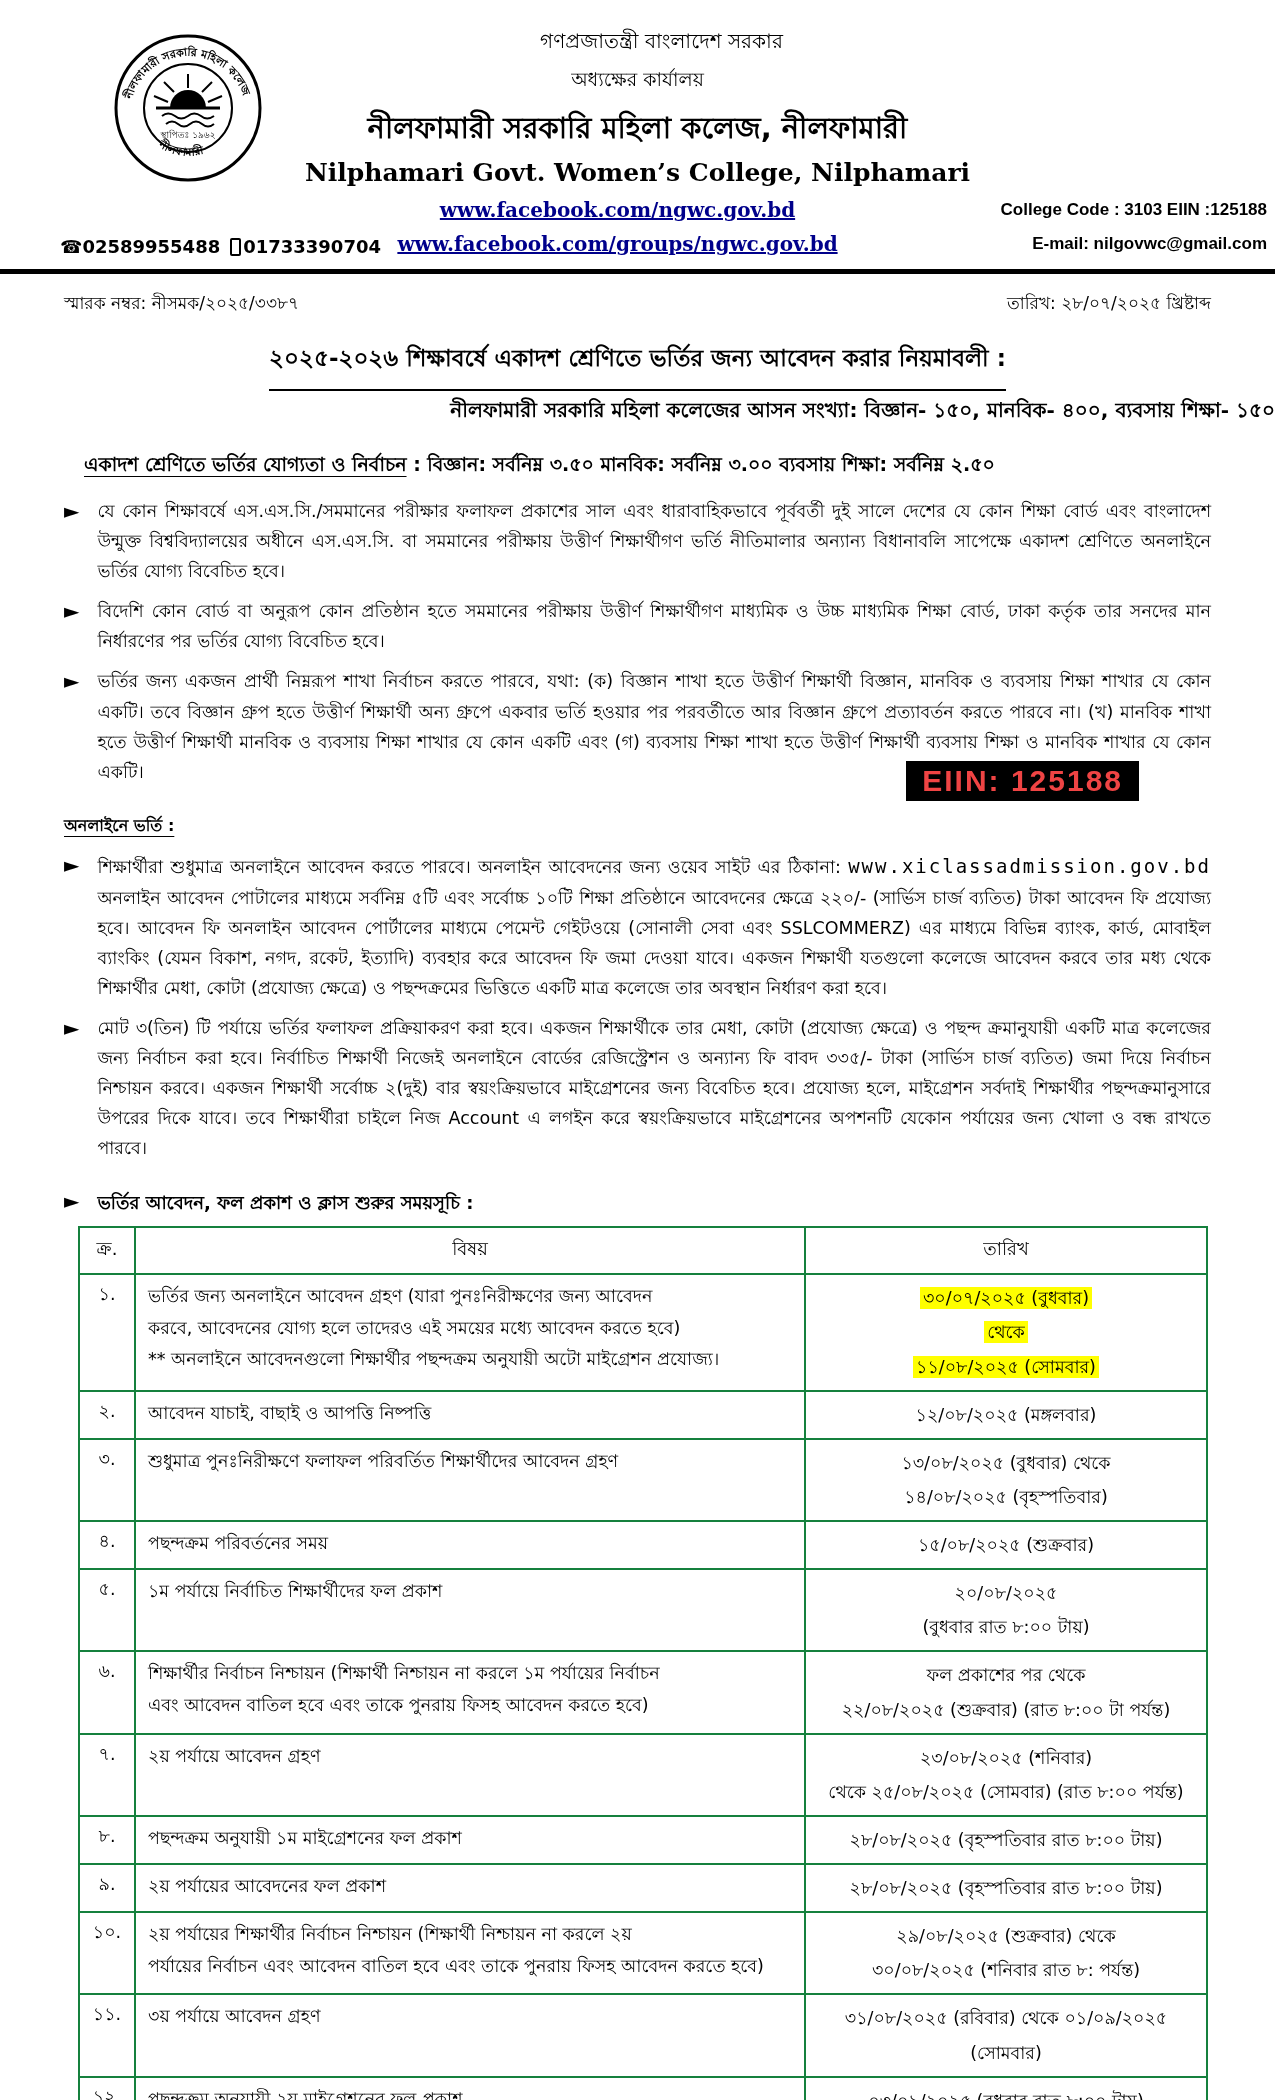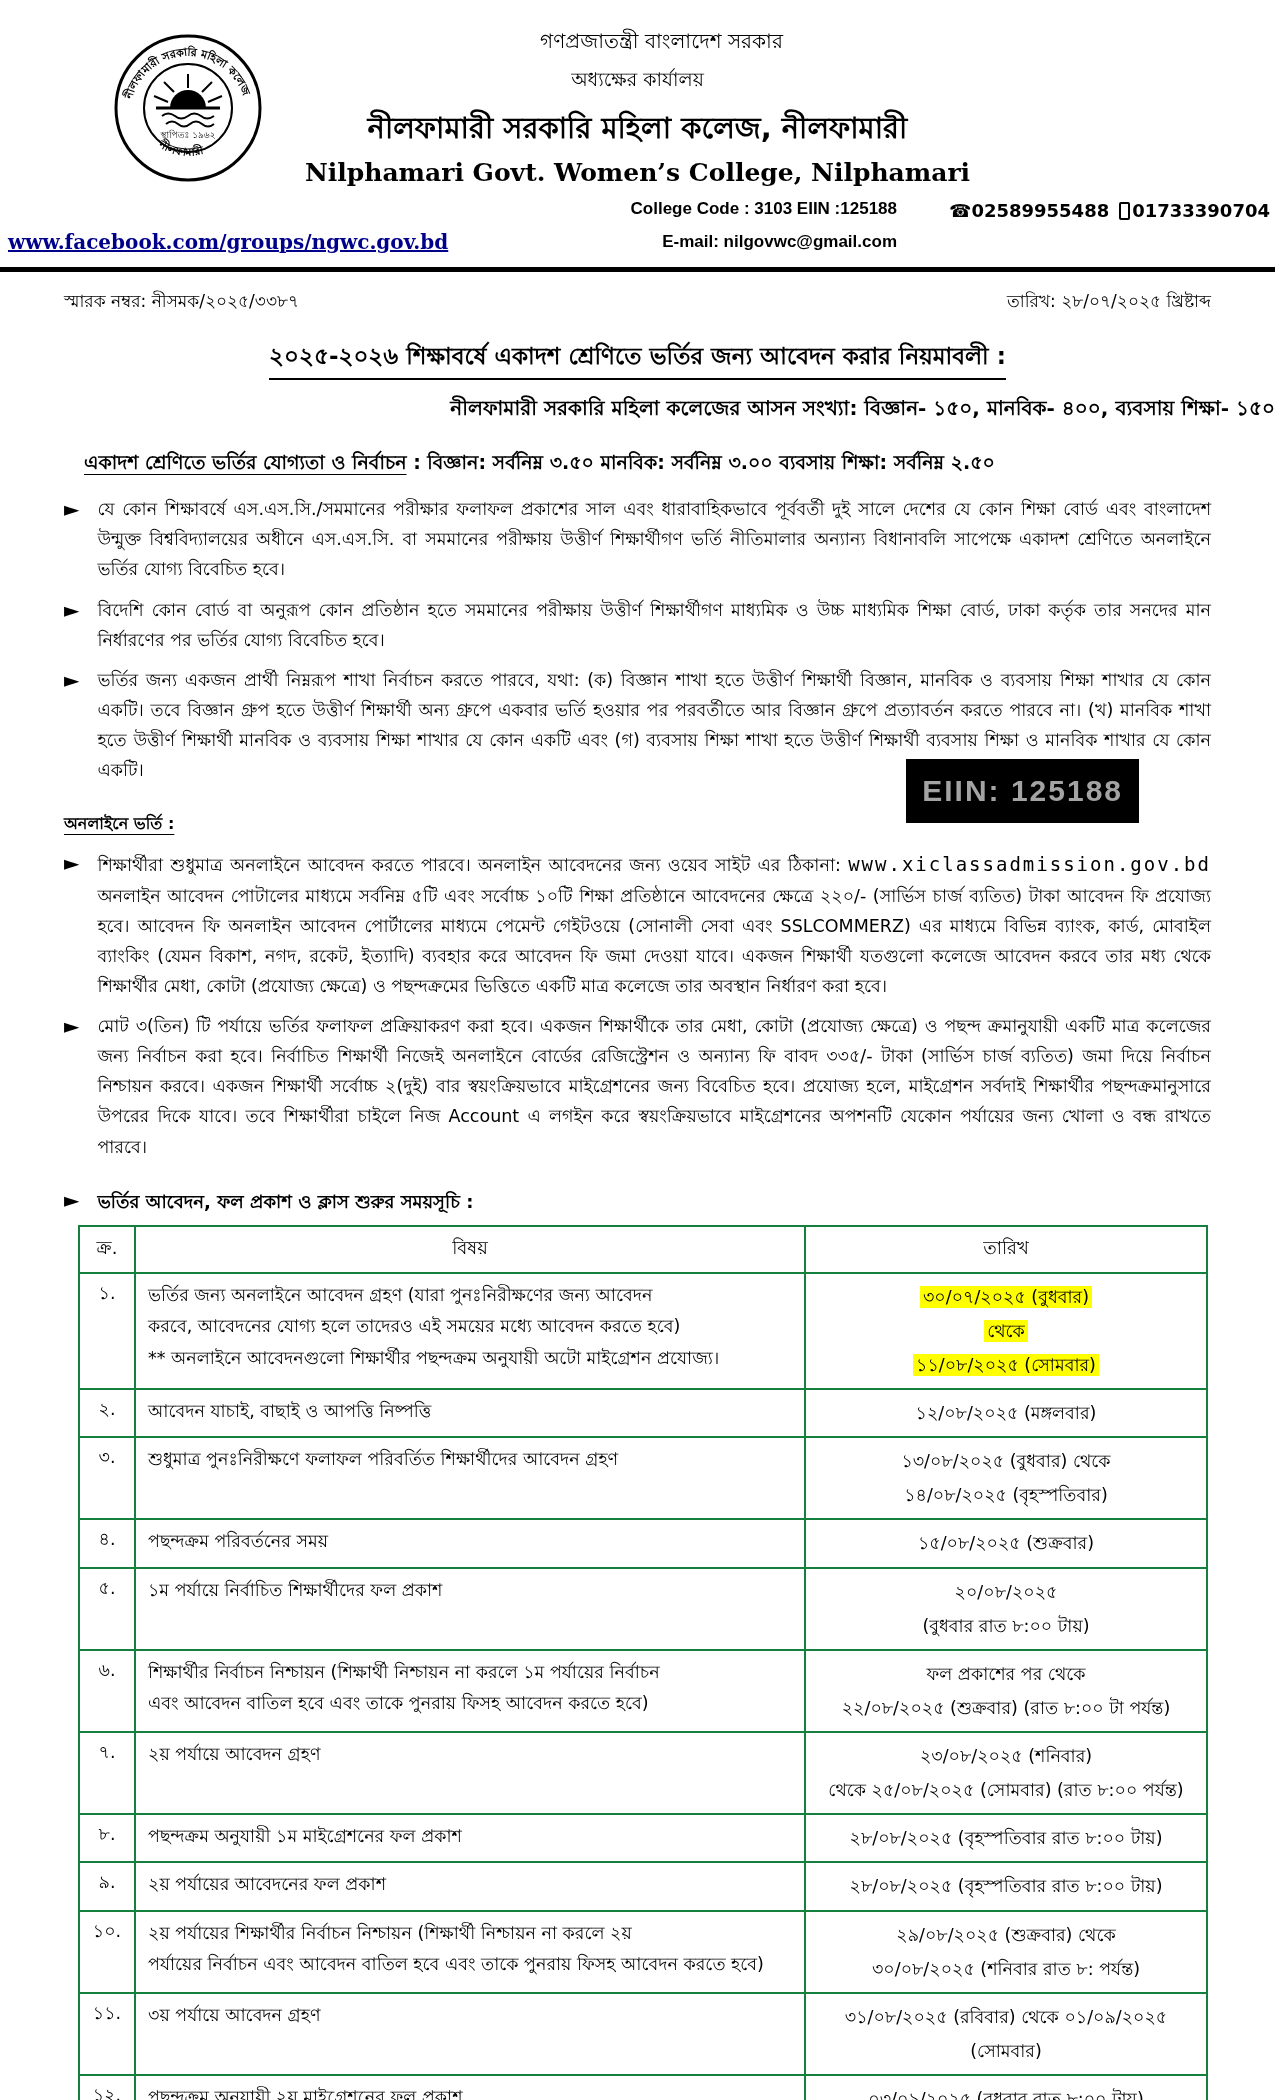--- a/index.html
+++ b/index.html
@@ -19,34 +19,34 @@
   .contact-grid { display:grid; grid-template-columns:330px 1fr 370px; align-items:center; margin-top:6px; padding:0 8px; }
   .fb-link { color:#00008b; font-weight:bold; font-family:"DejaVu Serif", serif; font-size:20px; text-decoration:underline; display:block; text-align:center; line-height:1.7; }
   .phones { font-size:18px; font-weight:bold; text-align:left; padding-left:52px; white-space:nowrap; align-self:end; padding-bottom:4px; }
   .right-info { text-align:right; font-size:17px; line-height:1.9; font-family:"Liberation Sans", sans-serif; font-weight:bold; }
   .mobile-icon { display:inline-block; width:11px; height:18px; border:2px solid #000; border-radius:2px; vertical-align:-3px; margin:0 2px 0 10px; }
   .thick-rule { border:none; border-top:5px solid #000; margin-top:8px; }
   
   .memo-row { display:flex; justify-content:space-between; padding:16px 64px 0 64px; font-size:17px; }
   
   .doc-title { text-align:center; margin-top:22px; font-size:23px; font-weight:bold; }
-  .doc-title span { border-bottom:2.5px solid #000; padding-bottom:9px; }
+  .doc-title span { border-bottom:2.5px solid #000; padding-bottom:18px; }
   .seats-line { text-align:right; margin-top:16px; font-size:20px; font-weight:bold; }
   .elig-line { margin:22px 64px 0 84px; font-size:19px; font-weight:bold; }
   .elig-line .u { text-decoration:underline; text-underline-offset:5px; }
   
   .rules { margin:14px 64px 0 64px; }
   .rule { display:flex; margin-top:10px; }
   .rule .arrow { font-size:20px; line-height:1.5; margin-right:18px; flex:0 0 auto; }
   .rule-text { font-size:17.5px; line-height:1.72; text-align:justify; flex:1; }
   .rule-text .url { font-family:"DejaVu Sans Mono", monospace; font-size:19px; letter-spacing:2px; }
   
   .section-head-row { position:relative; margin:26px 64px 0 64px; }
   .section-head { font-size:16px; font-weight:bold; text-decoration:underline; text-underline-offset:5px; }
-  .eiin-badge { position:absolute; right:72px; top:-52px; background:#000; color:#a3a3a3; font-size:30px; font-weight:bold; font-family:"Liberation Sans", sans-serif; padding:15px 16px; letter-spacing:2px; }
+  .eiin-badge { position:absolute; right:72px; top:-52px; background:#000; color:#ef4444; font-size:30px; font-weight:bold; font-family:"Liberation Sans", sans-serif; padding:3px 16px; letter-spacing:2px; }
   
   .sched-head-row { display:flex; margin:26px 64px 6px 64px; }
   .sched-head-row .arrow { font-size:20px; margin-right:18px; }
   .sched-head { font-size:18px; font-weight:bold; }
   table.sched { border-collapse:collapse; margin:6px auto 0 78px; width:1128px; table-layout:fixed; }
   table.sched th, table.sched td { border:2px solid #15803d; }
   table.sched th { font-size:18px; font-weight:normal; padding:7px 4px; }
   col.c-no { width:56px; } col.c-sub { width:670px; } col.c-date { width:402px; }
   td.no { text-align:center; vertical-align:top; padding:6px 2px; font-size:17.5px; }
   td.subject { padding:6px 18px 6px 12px; font-size:17.5px; line-height:1.8; vertical-align:top; }
@@ -90,20 +90,23 @@
 
     <div class="hdr-center">
       <div class="h-govt">গণপ্রজাতন্ত্রী বাংলাদেশ সরকার</div>
       <div class="h-office">অধ্যক্ষের কার্যালয়</div>
       <div class="h-college-bn">নীলফামারী সরকারি মহিলা কলেজ, নীলফামারী</div>
       <div class="h-college-en">Nilphamari Govt. Women’s College, Nilphamari</div>
     </div>
 
     <div class="contact-grid">
       <div></div>
+      <div>
+        <a class="fb-link" href="#">www.facebook.com/ngwc.gov.bd</a>
+      </div>
       <div class="right-info">
         <span>College Code : 3103 EIIN :125188</span>
       </div>
 
       <div class="phones">
         <span>☎</span><span>02589955488</span><span class="mobile-icon"></span><span>01733390704</span>
       </div>
       <div>
         <a class="fb-link" href="#">www.facebook.com/groups/ngwc.gov.bd</a>
       </div>

